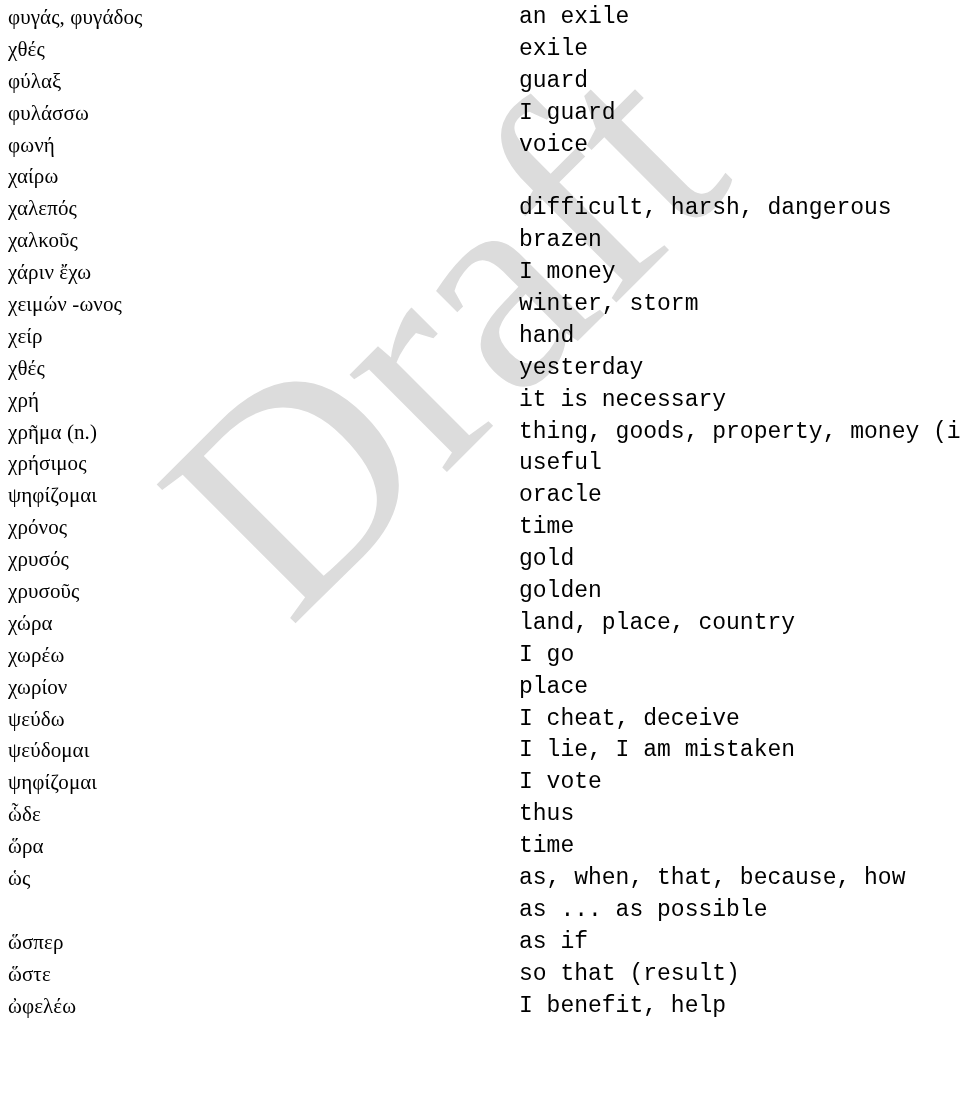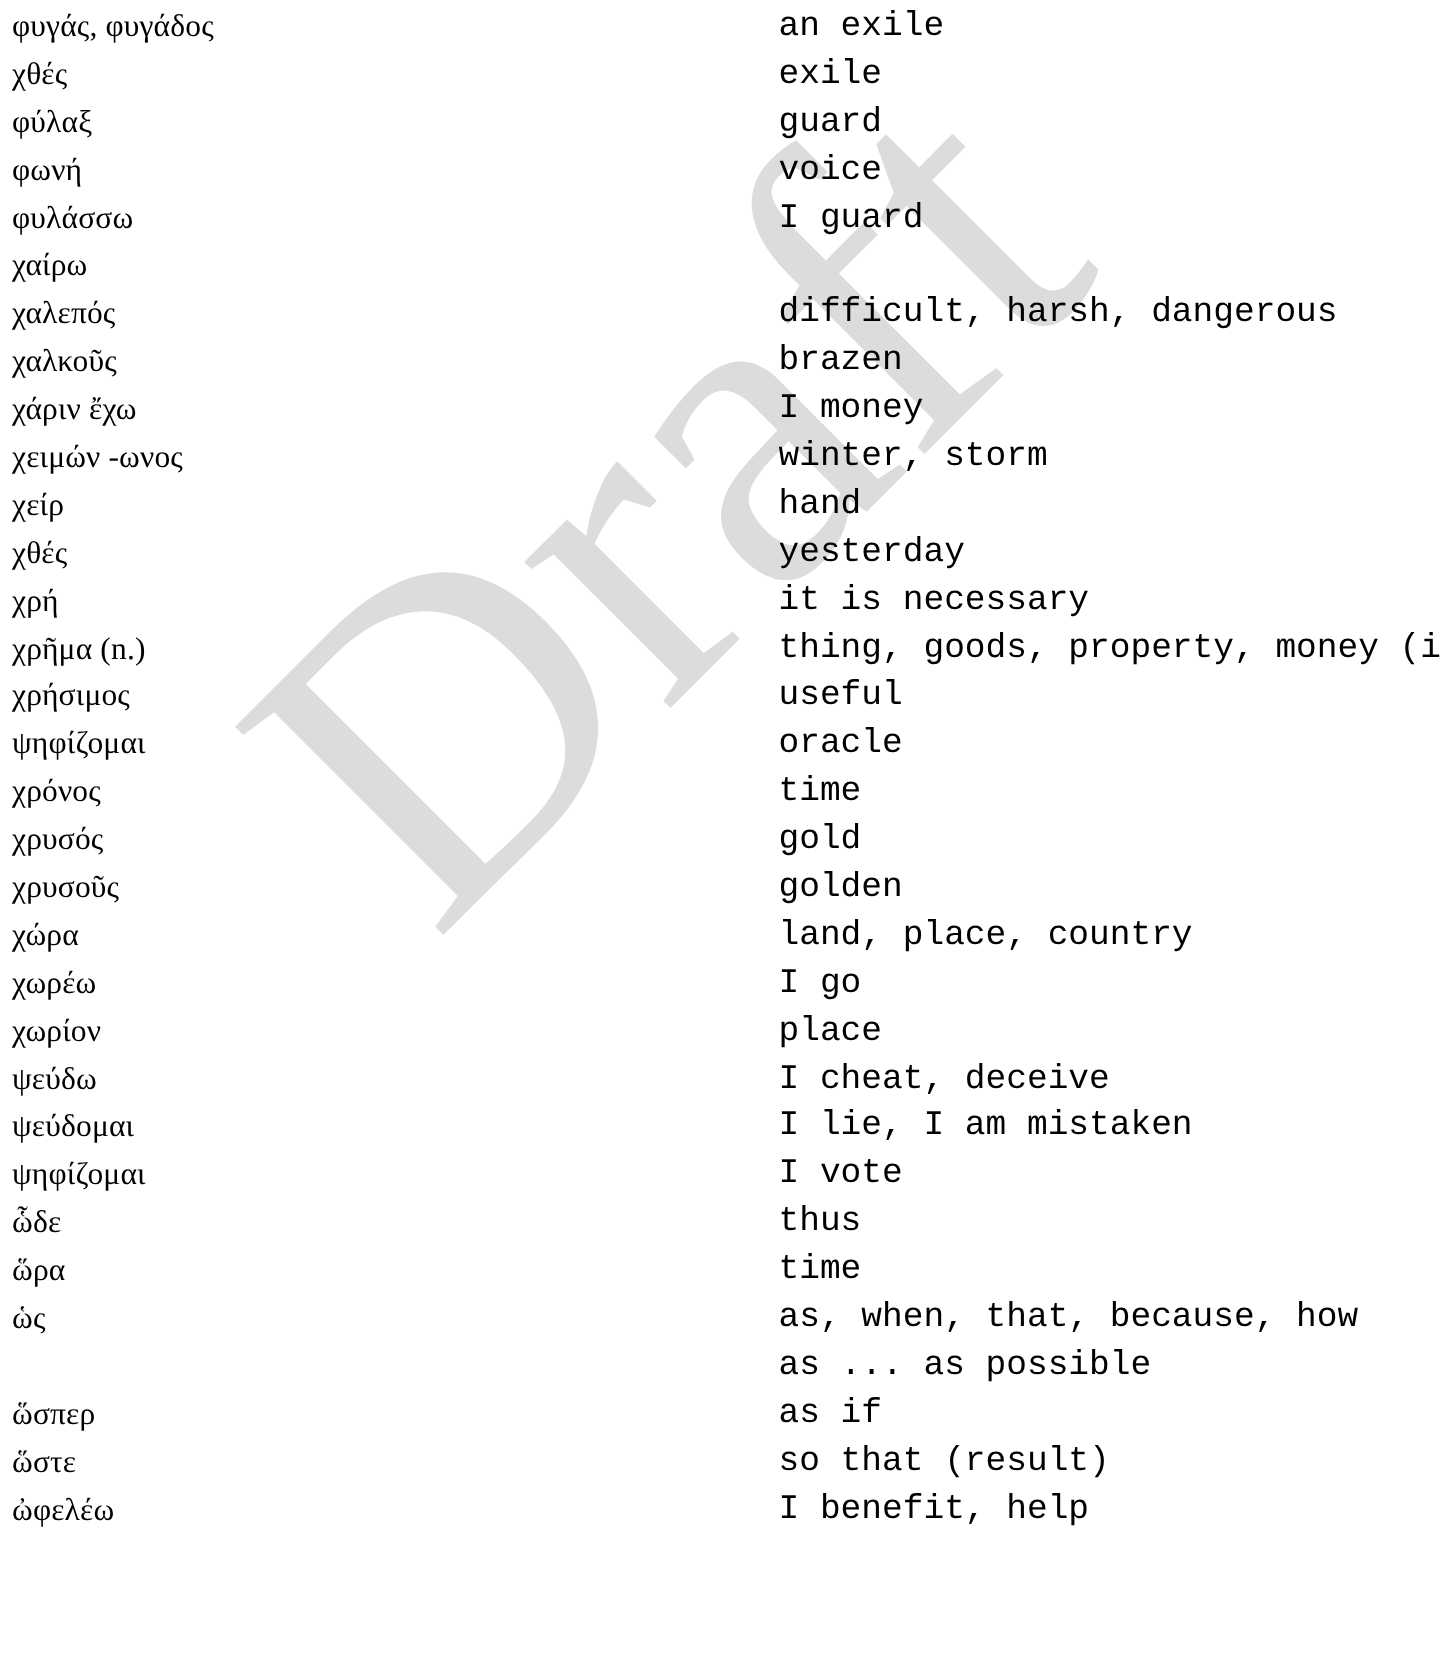--- a/index.html
+++ b/index.html
@@ -92,28 +92,28 @@
     </div>
     <div class="vocab-row">
       <span class="greek-cell">χθές</span>
       <span class="english-cell">exile</span>
     </div>
     <div class="vocab-row">
       <span class="greek-cell">φύλαξ</span>
       <span class="english-cell">guard</span>
     </div>
     <div class="vocab-row">
+      <span class="greek-cell">φυλάσσω</span>
+      <span class="english-cell">I guard</span>
+    </div>
+    <div class="vocab-row">
       <span class="greek-cell">φωνή</span>
       <span class="english-cell">voice</span>
     </div>
     <div class="vocab-row">
-      <span class="greek-cell">φυλάσσω</span>
-      <span class="english-cell">I guard</span>
-    </div>
-    <div class="vocab-row">
       <span class="greek-cell">χαίρω</span>
     </div>
     <div class="vocab-row">
       <span class="greek-cell">χαλεπός</span>
       <span class="english-cell">difficult, harsh, dangerous</span>
     </div>
     <div class="vocab-row">
       <span class="greek-cell">χαλκοῦς</span>
       <span class="english-cell">brazen</span>
     </div>

